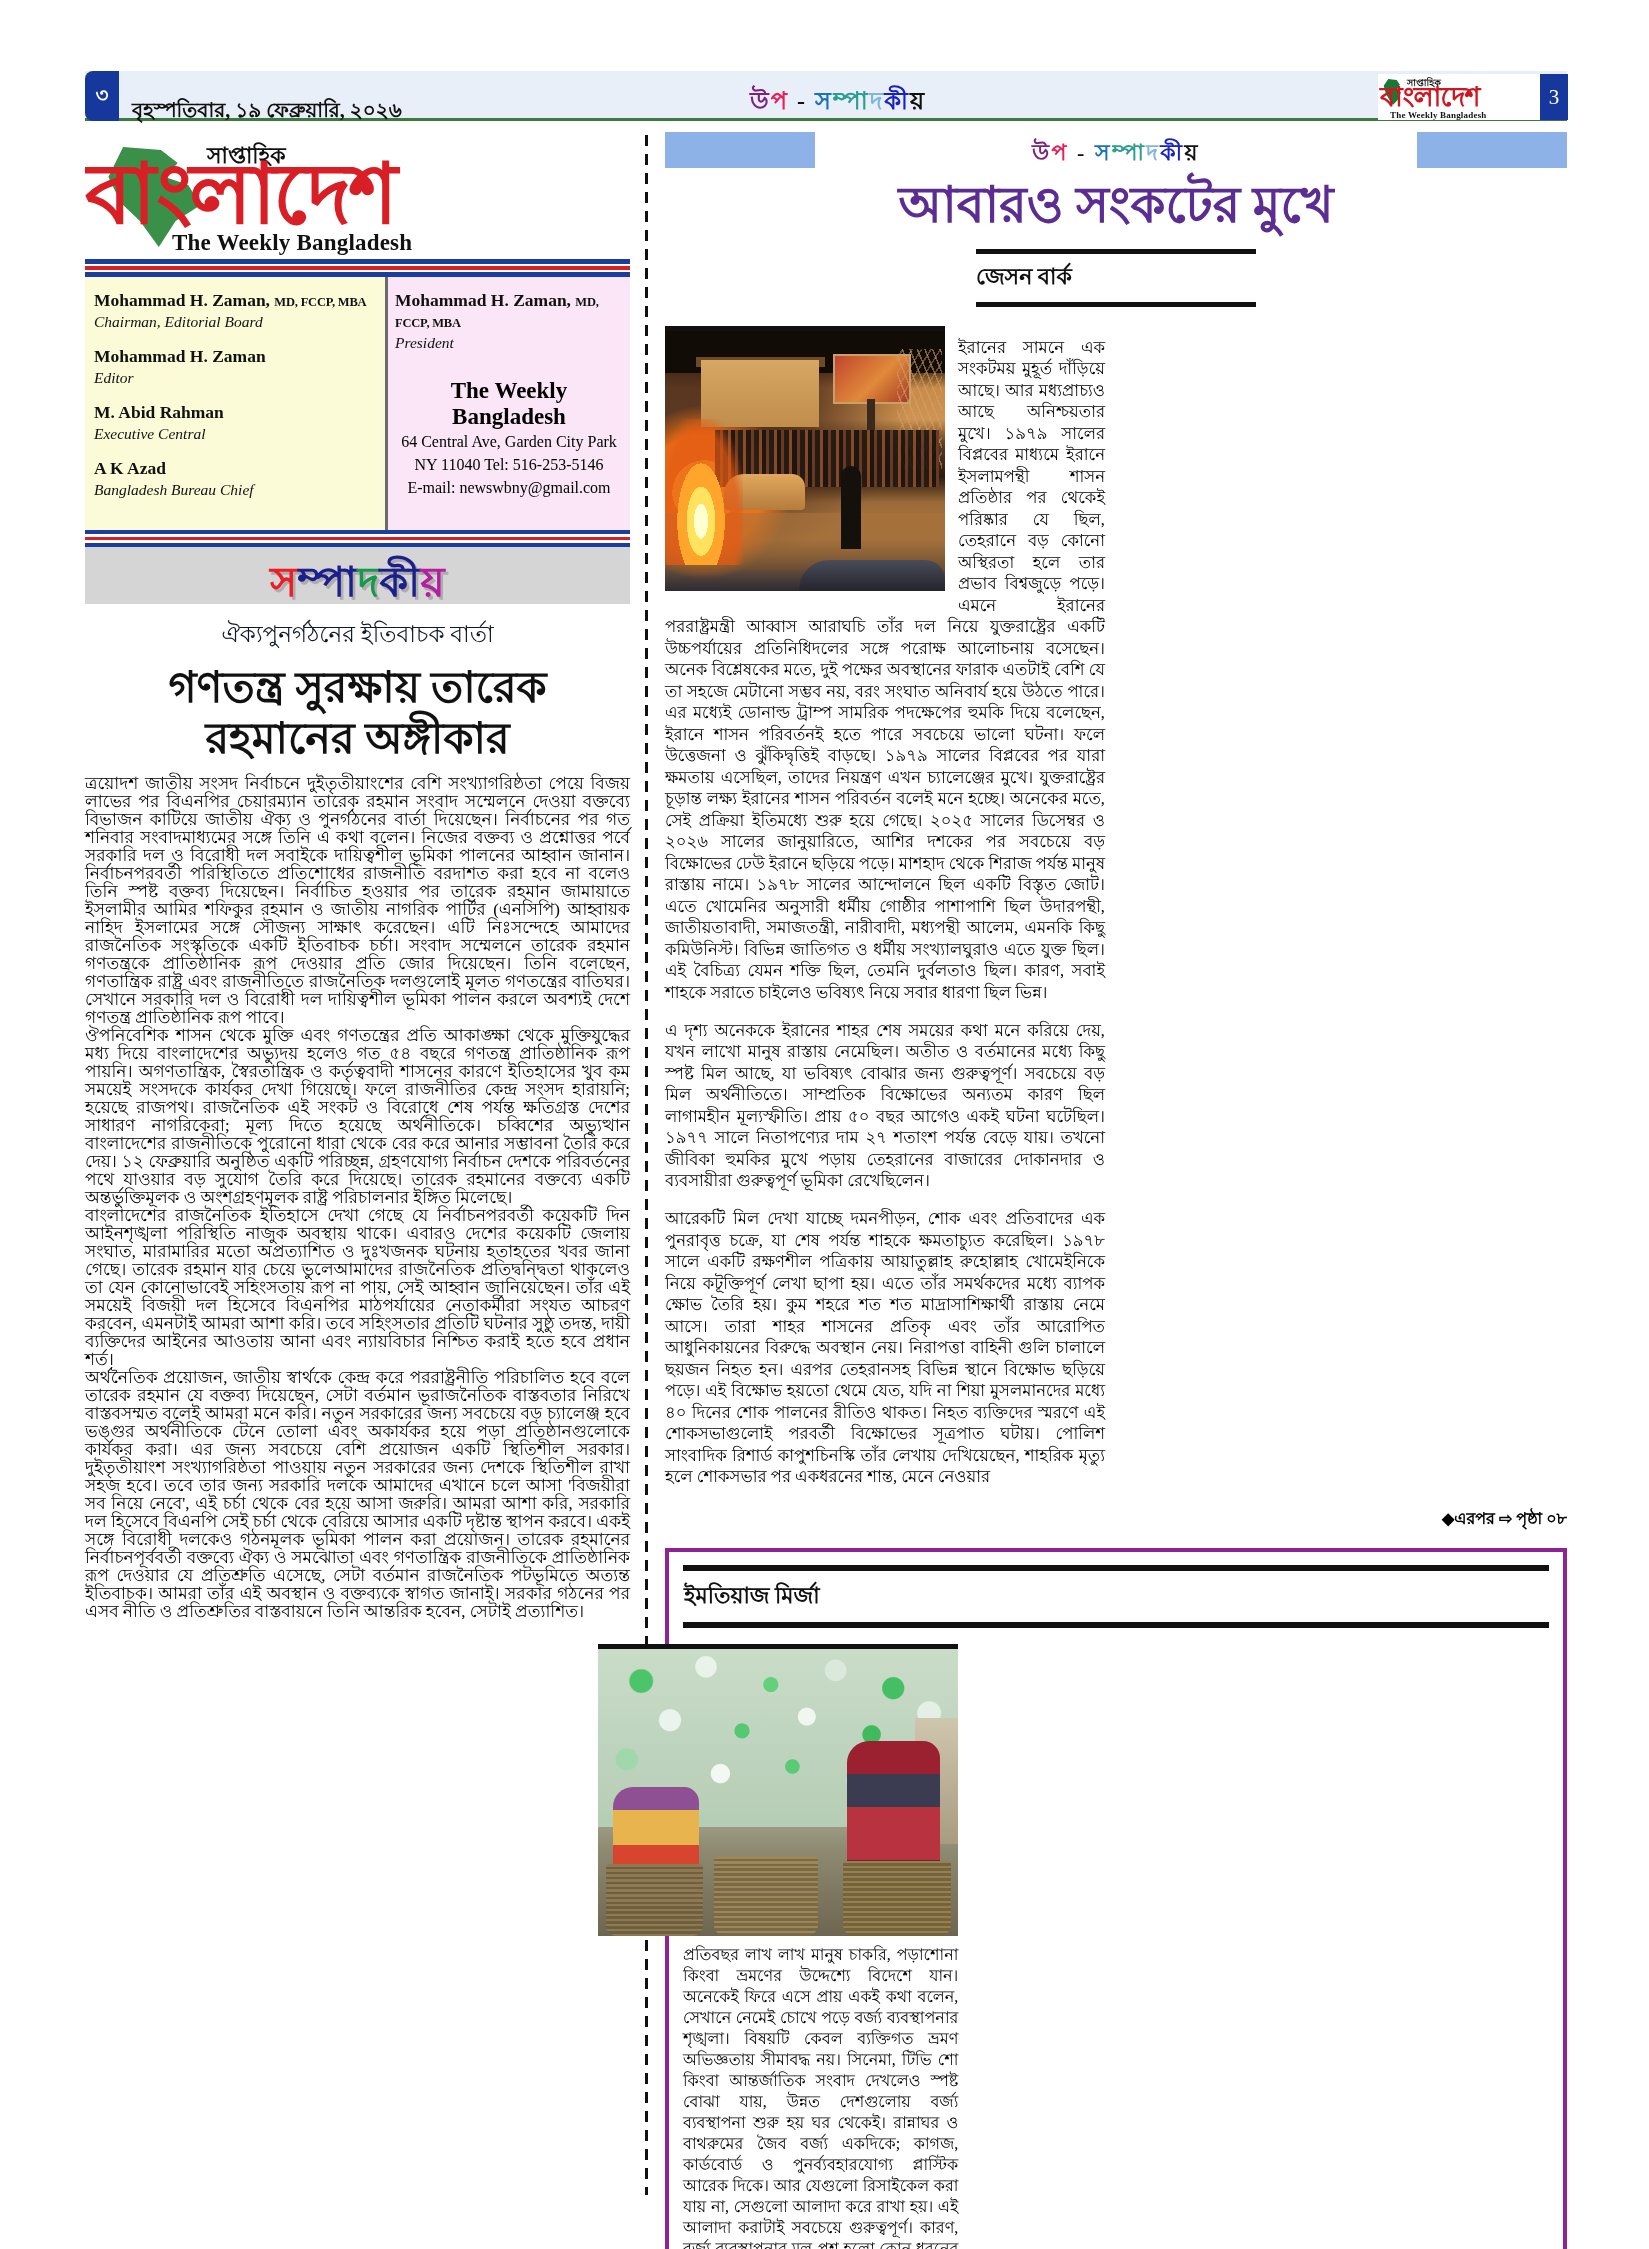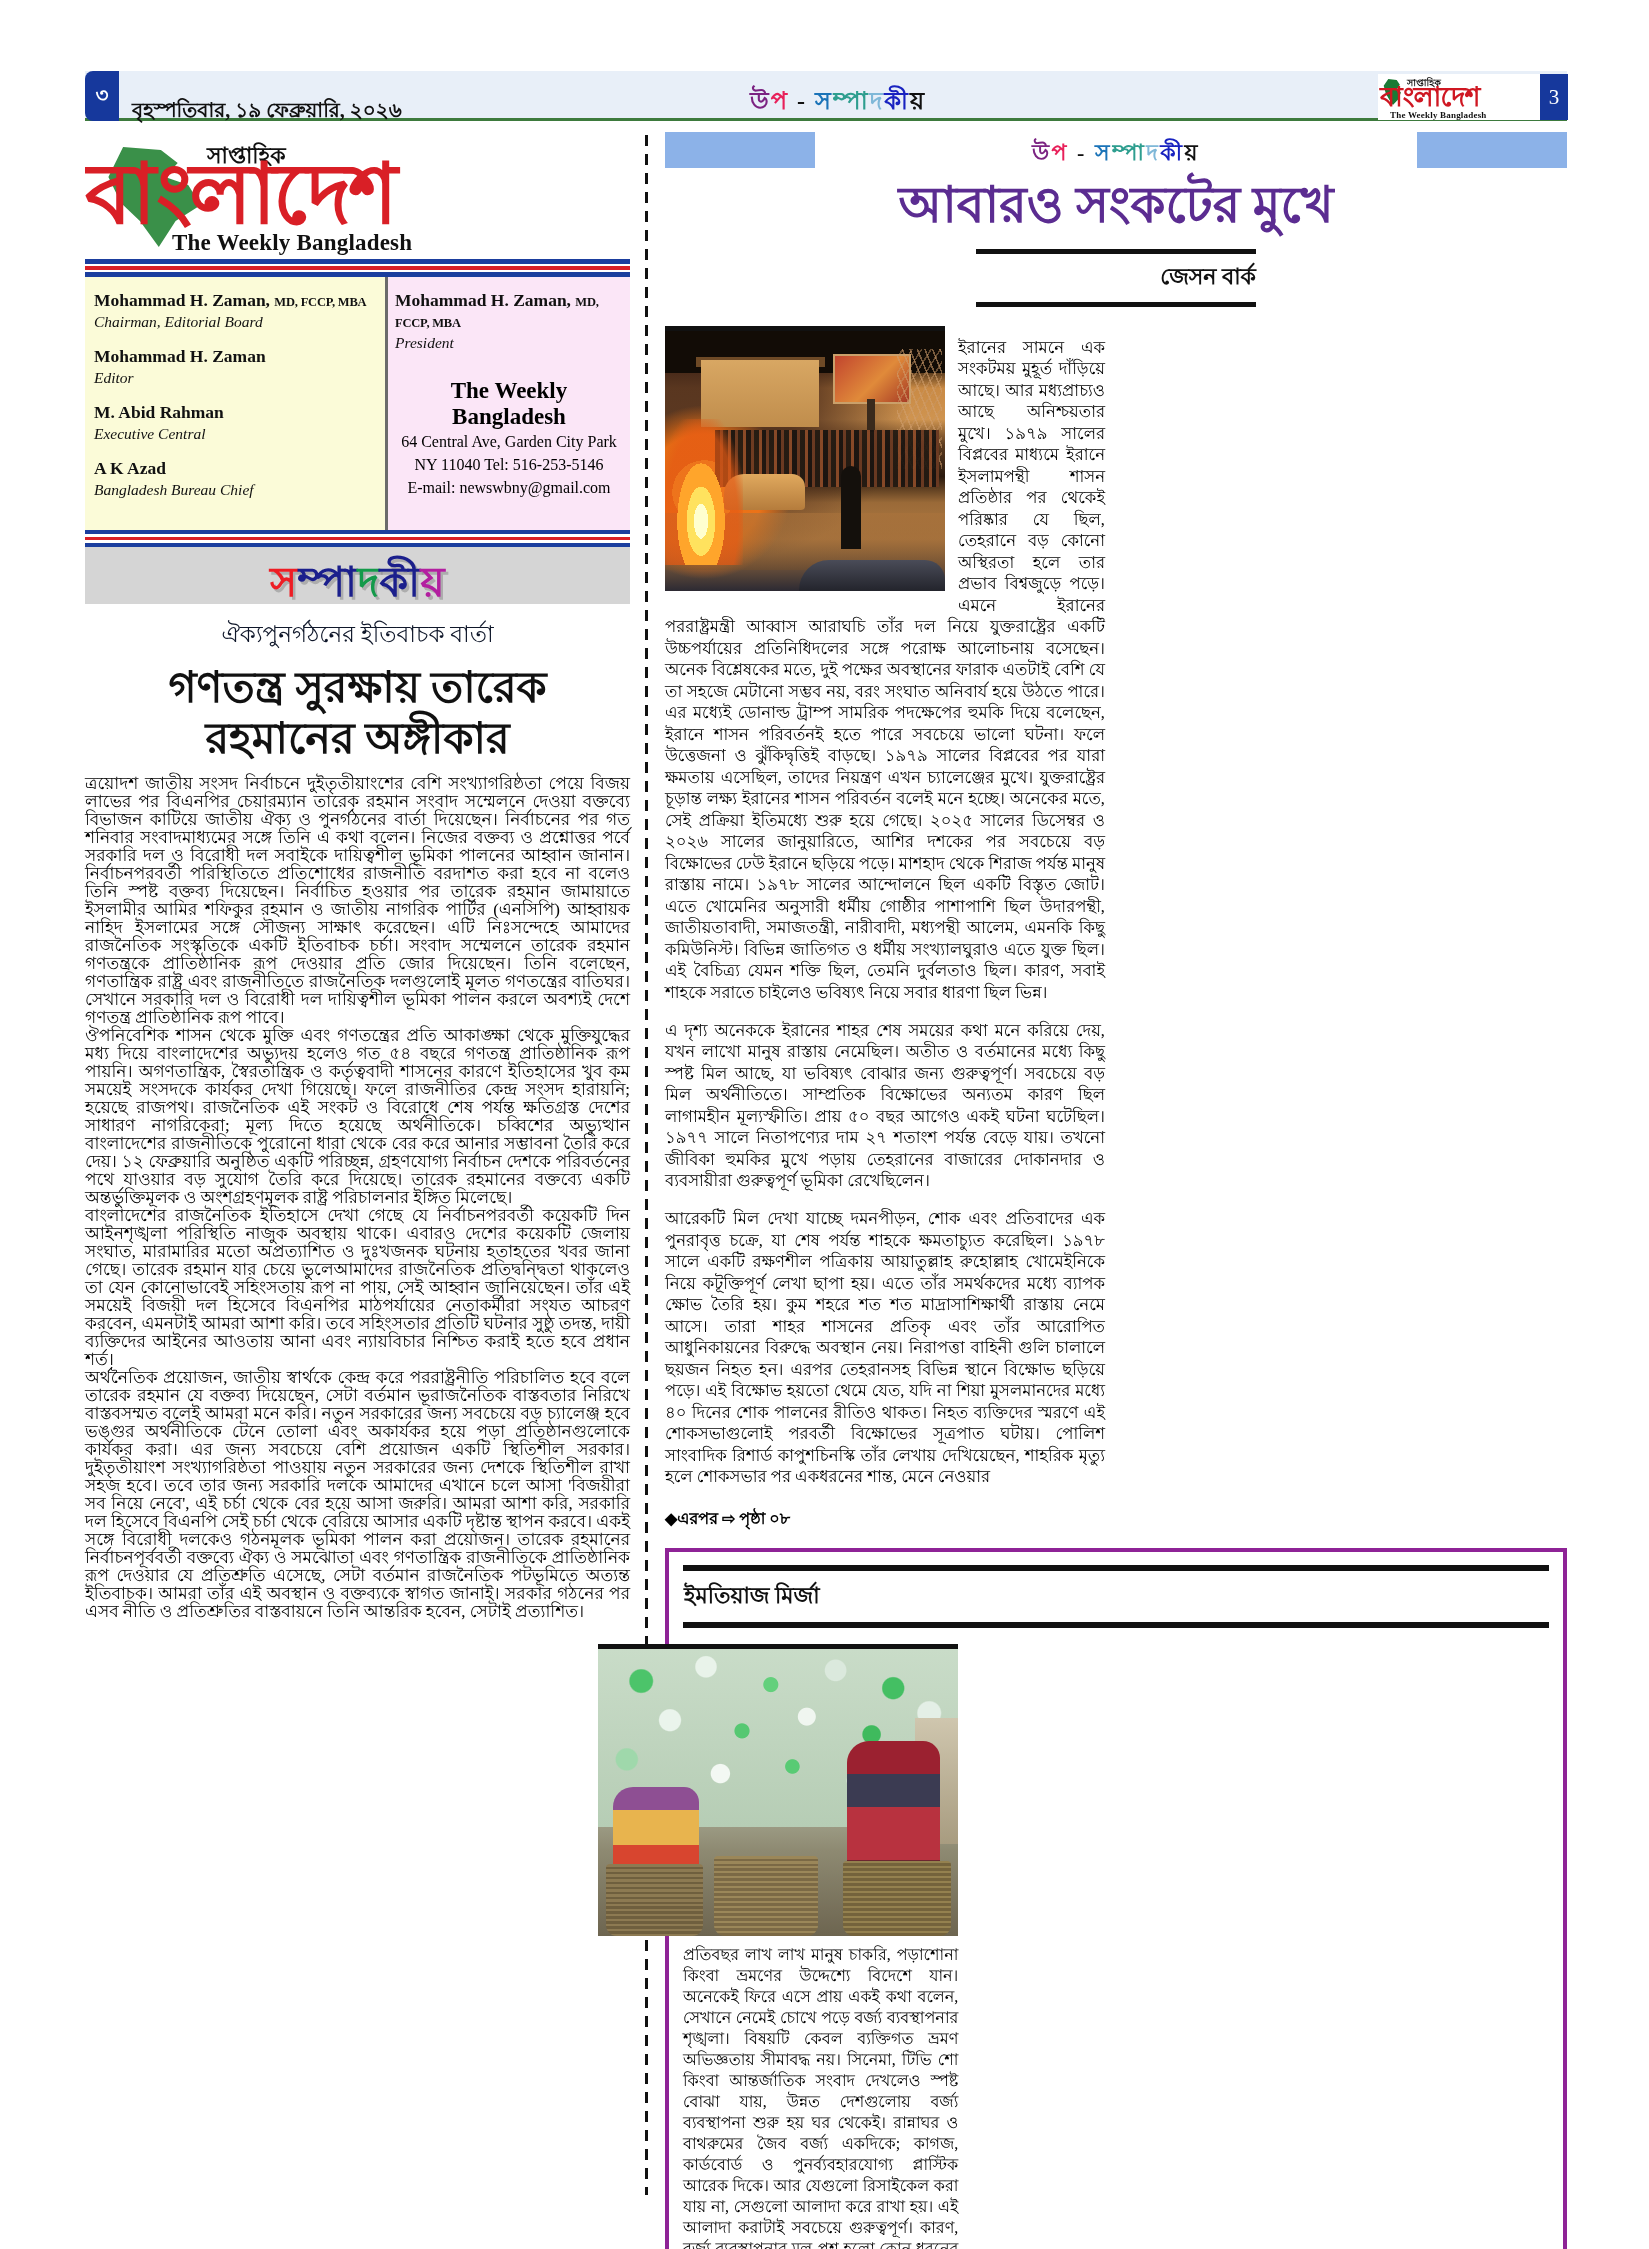--- a/index.html
+++ b/index.html
@@ -163,21 +163,21 @@
   .sec-label-row .mid .c1{color:#7b2382;} .sec-label-row .mid .c2{color:#e8205a;}
   .sec-label-row .mid .c3{color:#111;} .sec-label-row .mid .c4{color:#1a73b8;}
   .sec-label-row .mid .c5{color:#2e9e8f;} .sec-label-row .mid .c6{color:#7fb8d8;}
   .sec-label-row .mid .c7{color:#1822c0;} .sec-label-row .mid .c8{color:#111;}
 
   .a1-headline {
     width:902px; text-align:center; color:#5b2c91; font-weight:bold;
     font-size:50px; line-height:59px; margin:5px 0 14px 0;
   }
   .byline-box {
-    width:280px; margin:0 auto 13px auto; text-align:right;
+    width:280px; margin:0 auto 13px auto; text-align:left;
     border-top:5.5px solid #111; border-bottom:5.5px solid #111;
     padding:5px 0 6px 0;
   }
   .byline-box span { font-size:22px; font-weight:bold; color:#111; }
 
   .twocol {
     column-count:2; column-gap:22px; column-fill:auto;
     font-size:16.5px; line-height:21.5px; text-align:justify; color:#000;
   }
   .threecol {
@@ -300,21 +300,21 @@
   .ph2 .bask3 {
     position:absolute; right:2%; bottom:0; width:30%; height:26%;
     background:repeating-linear-gradient(to bottom,#94814f 0 2.5px,#74633c 2.5px 5px);
     border-radius:4px 4px 11px 11px;
   }
   .ph2 .sack {
     position:absolute; right:0; top:24%; width:12%; height:44%;
     background:linear-gradient(to bottom,#cfc6ae,#a89c80);
   }
 
-  .contnote { text-align:left; font-size:16px; font-weight:bold; margin-top:2px; }
+  .contnote { text-align:right; font-size:16px; font-weight:bold; margin-top:2px; }
 
   
   .a2box {
     border:4.5px solid #8e2396; margin-top:15px; padding:13px 14px 12px 14px;
     background:#fff;
   }
   .a2-headline {
     text-align:center; color:#cf1b8f; font-weight:bold;
     font-size:48px; line-height:53px; margin:3px 0 10px 0;
   }

